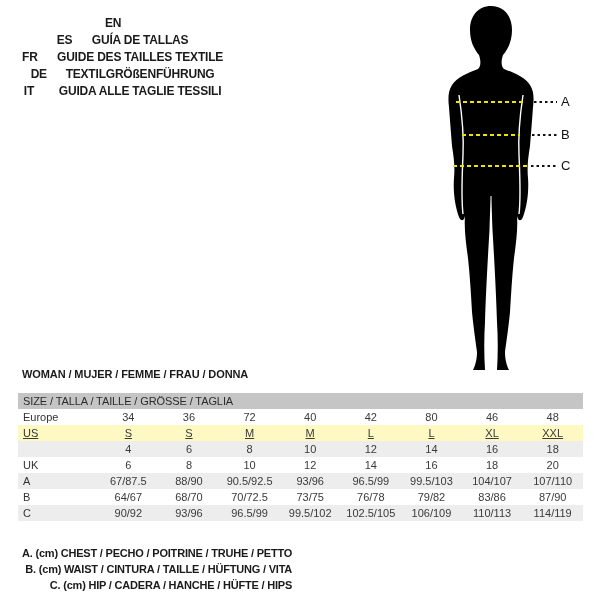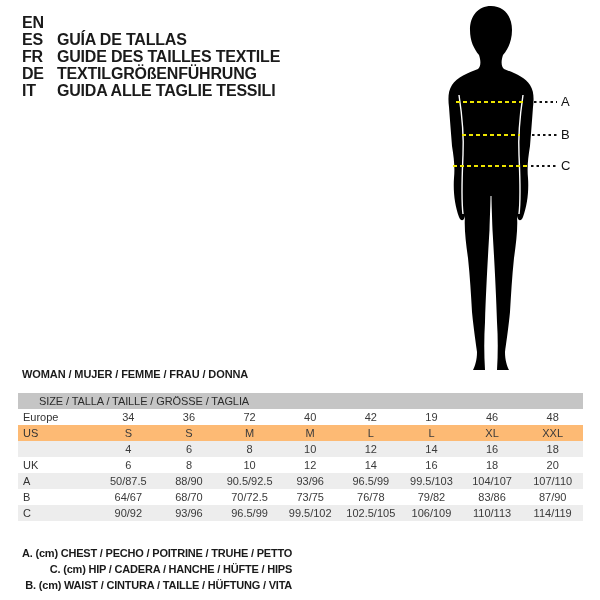--- a/index.html
+++ b/index.html
@@ -4,36 +4,36 @@
 <style>
   * { margin:0; padding:0; box-sizing:border-box; }
   body { font-family:"Liberation Sans", sans-serif; background:#fff; }
   .page {
     position:relative; width:600px; height:600px; background:#ffffff;
     overflow:hidden; color:#1a1a1a;
   }
 
   
   .lang-list { position:absolute; left:22px; top:15px; }
-  .lang-row { display:flex; line-height:16.9px; font-size:16px; font-weight:bold; letter-spacing:-0.2px; }
+  .lang-row { display:flex; line-height:16.9px; font-size:12px; font-weight:bold; letter-spacing:-0.2px;justify-content:center; }
   .lang-code { width:35px; }
   .lang-label { white-space:nowrap; }
 
   
   .figure-wrap { position:absolute; left:420px; top:0; width:180px; height:375px; }
   .figure-wrap svg { display:block; }
   .marker-label { font-family:"Liberation Sans", sans-serif; font-size:13px; fill:#111; }
 
   
   .section-title { position:absolute; left:22px; top:368px; font-size:11px; font-weight:bold; letter-spacing:-0.1px; white-space:nowrap; }
 
   
   .table-header-bar {
     position:absolute; left:18px; top:393px; width:565px; height:16px;
-    font-size:11px; line-height:16px; padding-left:21px; color:#2b2b2b; letter-spacing:-0.1px;
+    font-size:11px; line-height:16px; padding-left:5px; color:#2b2b2b; letter-spacing:-0.1px;
   }
   .size-table {
     position:absolute; left:18px; top:409px; width:565px;
     border-collapse:collapse; table-layout:fixed; font-size:11px; color:#3a3a3a;
   }
   .size-table td { height:16px; text-align:center; padding:0; line-height:16px; white-space:nowrap; }
   .size-table td.row-label { text-align:left; padding-left:5px; width:80px; color:#333; }
 
   
   .legend { position:absolute; left:22px; top:545px; }
@@ -139,25 +139,25 @@
         <col>
     </colgroup>
     <tbody>
         <tr>
           <td class="row-label">Europe</td>
           <td>34</td>
           <td>36</td>
           <td>72</td>
           <td>40</td>
           <td>42</td>
-          <td>19</td>
+          <td>80</td>
           <td>46</td>
           <td>48</td>
         </tr>
-        <tr style="background: #fdba74;">
+        <tr style="background: #fef9c3; text-decoration: underline;">
           <td class="row-label">US</td>
           <td>S</td>
           <td>S</td>
           <td>M</td>
           <td>M</td>
           <td>L</td>
           <td>L</td>
           <td>XL</td>
           <td>XXL</td>
         </tr>
@@ -178,21 +178,21 @@
           <td>8</td>
           <td>10</td>
           <td>12</td>
           <td>14</td>
           <td>16</td>
           <td>18</td>
           <td>20</td>
         </tr>
         <tr style="background: rgb(237, 237, 237);">
           <td class="row-label">A</td>
-          <td>50/87.5</td>
+          <td>67/87.5</td>
           <td>88/90</td>
           <td>90.5/92.5</td>
           <td>93/96</td>
           <td>96.5/99</td>
           <td>99.5/103</td>
           <td>104/107</td>
           <td>107/110</td>
         </tr>
         <tr>
           <td class="row-label">B</td>
@@ -214,17 +214,17 @@
           <td>102.5/105</td>
           <td>106/109</td>
           <td>110/113</td>
           <td>114/119</td>
         </tr>
       </tbody>
   </table>
 
   <div class="legend">
       <div class="legend-line">A. (cm) CHEST / PECHO / POITRINE / TRUHE / PETTO</div>
+      <div class="legend-line">B. (cm) WAIST / CINTURA / TAILLE / HÜFTUNG / VITA</div>
       <div class="legend-line">C. (cm) HIP / CADERA / HANCHE / HÜFTE / HIPS</div>
-      <div class="legend-line">B. (cm) WAIST / CINTURA / TAILLE / HÜFTUNG / VITA</div>
     </div>
 
 </div>
 
 </body></html>

